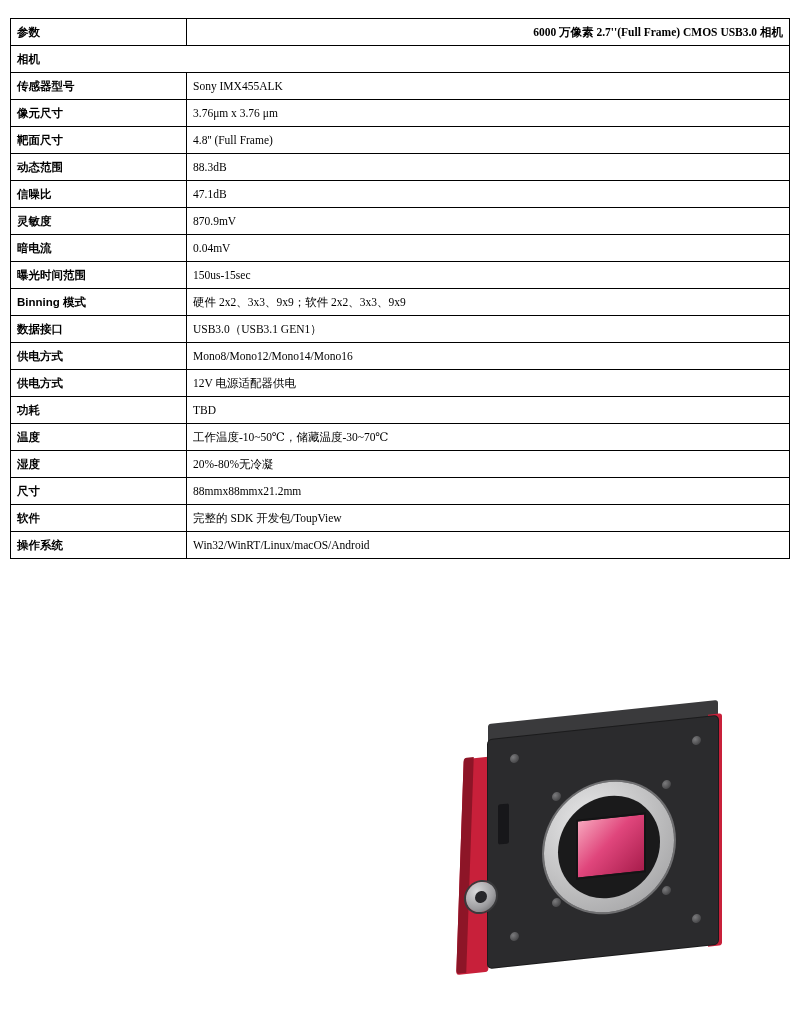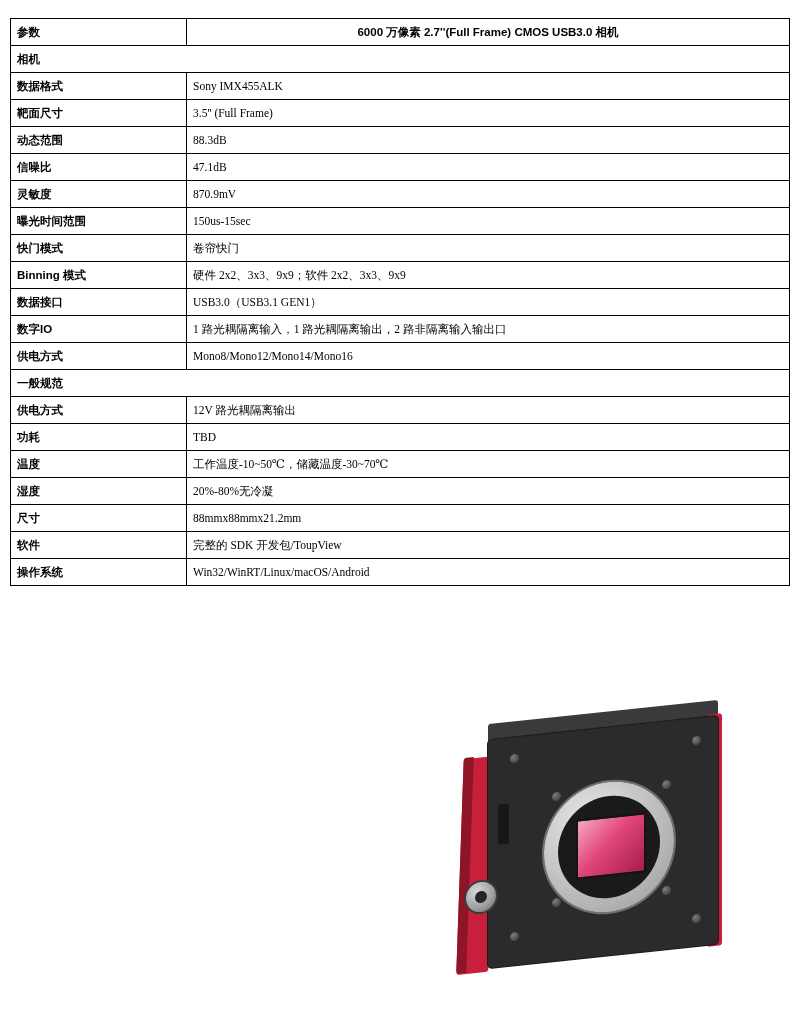--- a/index.html
+++ b/index.html
@@ -42,23 +42,23 @@
     width: 176px;
     font-weight: bold;
     font-family: "Liberation Sans", "DejaVu Sans", sans-serif;
     font-size: 12px;
   }
   td.value {
     font-family: "Liberation Serif", "DejaVu Serif", serif;
     font-size: 11.5px;
   }
   td.header-title {
-    text-align: center;
+    text-align: right;
     font-weight: bold;
-    font-family: Liberation Sans, sans-serif;
+    font-family: Liberation Serif, serif;
     font-size: 13px;
   }
   td.section {
     text-align: left;
     font-weight: bold;
     font-family: "Liberation Sans", "DejaVu Sans", sans-serif;
     font-size: 12.5px;
   }
   td.param-head {
     font-weight: bold;
@@ -212,71 +212,68 @@
       <tr>
         <td class="param-head">参数</td>
         <td class="header-title">6000 万像素 2.7''(Full Frame) CMOS USB3.0 相机</td>
       </tr>
 
       <tr>
         <td class="section" colspan="2">相机</td>
       </tr>
 
       <tr>
-        <td class="label">数据格式</td>
+        <td class="label">传感器型号</td>
         <td class="value">Sony IMX455ALK</td>
       </tr>
       <tr>
+        <td class="label">像元尺寸</td>
+        <td class="value">3.76μm x 3.76 μm</td>
+      </tr>
+      <tr>
         <td class="label">靶面尺寸</td>
-        <td class="value">3.5'' (Full Frame)</td>
+        <td class="value">4.8'' (Full Frame)</td>
       </tr>
       <tr>
         <td class="label">动态范围</td>
         <td class="value">88.3dB</td>
       </tr>
       <tr>
         <td class="label">信噪比</td>
         <td class="value">47.1dB</td>
       </tr>
       <tr>
         <td class="label">灵敏度</td>
         <td class="value">870.9mV</td>
       </tr>
       <tr>
+        <td class="label">暗电流</td>
+        <td class="value">0.04mV</td>
+      </tr>
+      <tr>
         <td class="label">曝光时间范围</td>
         <td class="value">150us-15sec</td>
       </tr>
       <tr>
-        <td class="label">快门模式</td>
-        <td class="value">卷帘快门</td>
-      </tr>
-      <tr>
         <td class="label">Binning 模式</td>
         <td class="value">硬件 2x2、3x3、9x9；软件 2x2、3x3、9x9</td>
       </tr>
       <tr>
         <td class="label">数据接口</td>
         <td class="value">USB3.0（USB3.1 GEN1）</td>
       </tr>
       <tr>
-        <td class="label">数字IO</td>
-        <td class="value">1 路光耦隔离输入，1 路光耦隔离输出，2 路非隔离输入输出口</td>
-      </tr>
-      <tr>
         <td class="label">供电方式</td>
         <td class="value">Mono8/Mono12/Mono14/Mono16</td>
       </tr>
 
-      <tr>
-        <td class="section" colspan="2">一般规范</td>
-      </tr>
 
       <tr>
         <td class="label">供电方式</td>
-        <td class="value">12V 路光耦隔离输出</td>
+        <td class="value">12V 电源适配器供电</td>
       </tr>
       <tr>
         <td class="label">功耗</td>
         <td class="value">TBD</td>
       </tr>
       <tr>
         <td class="label">温度</td>
         <td class="value">工作温度-10~50℃，储藏温度-30~70℃</td>
       </tr>
       <tr>

